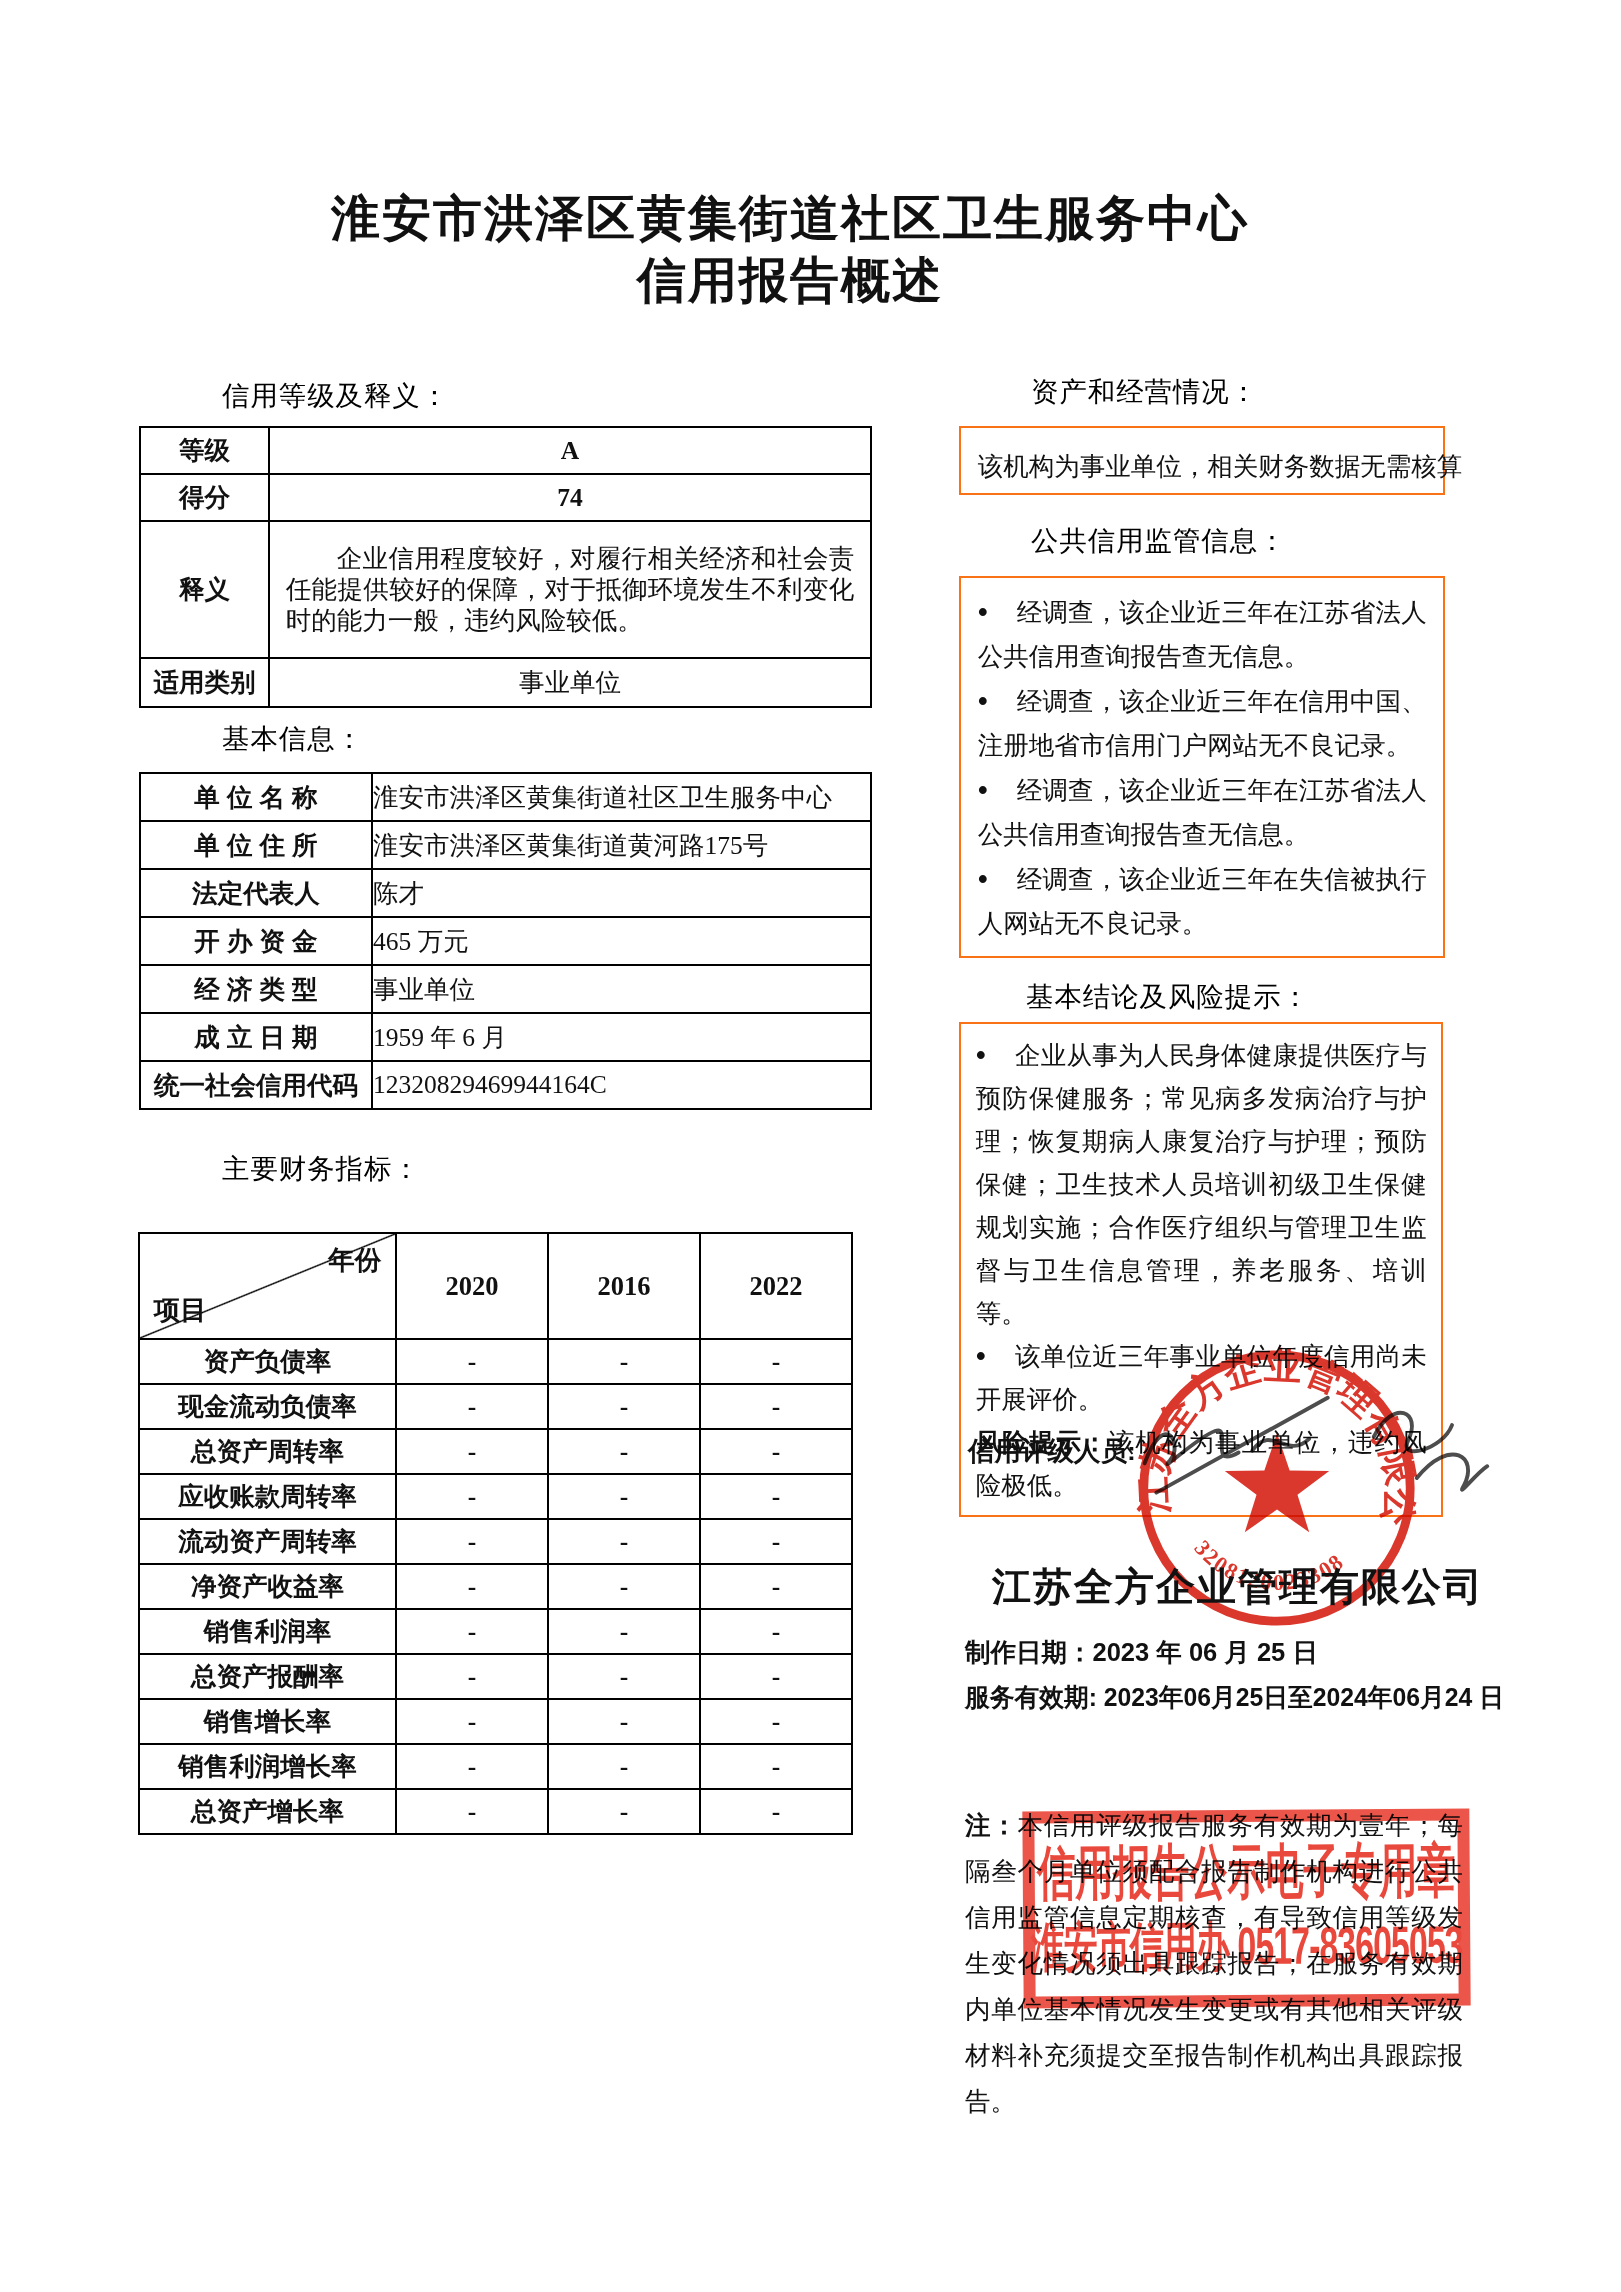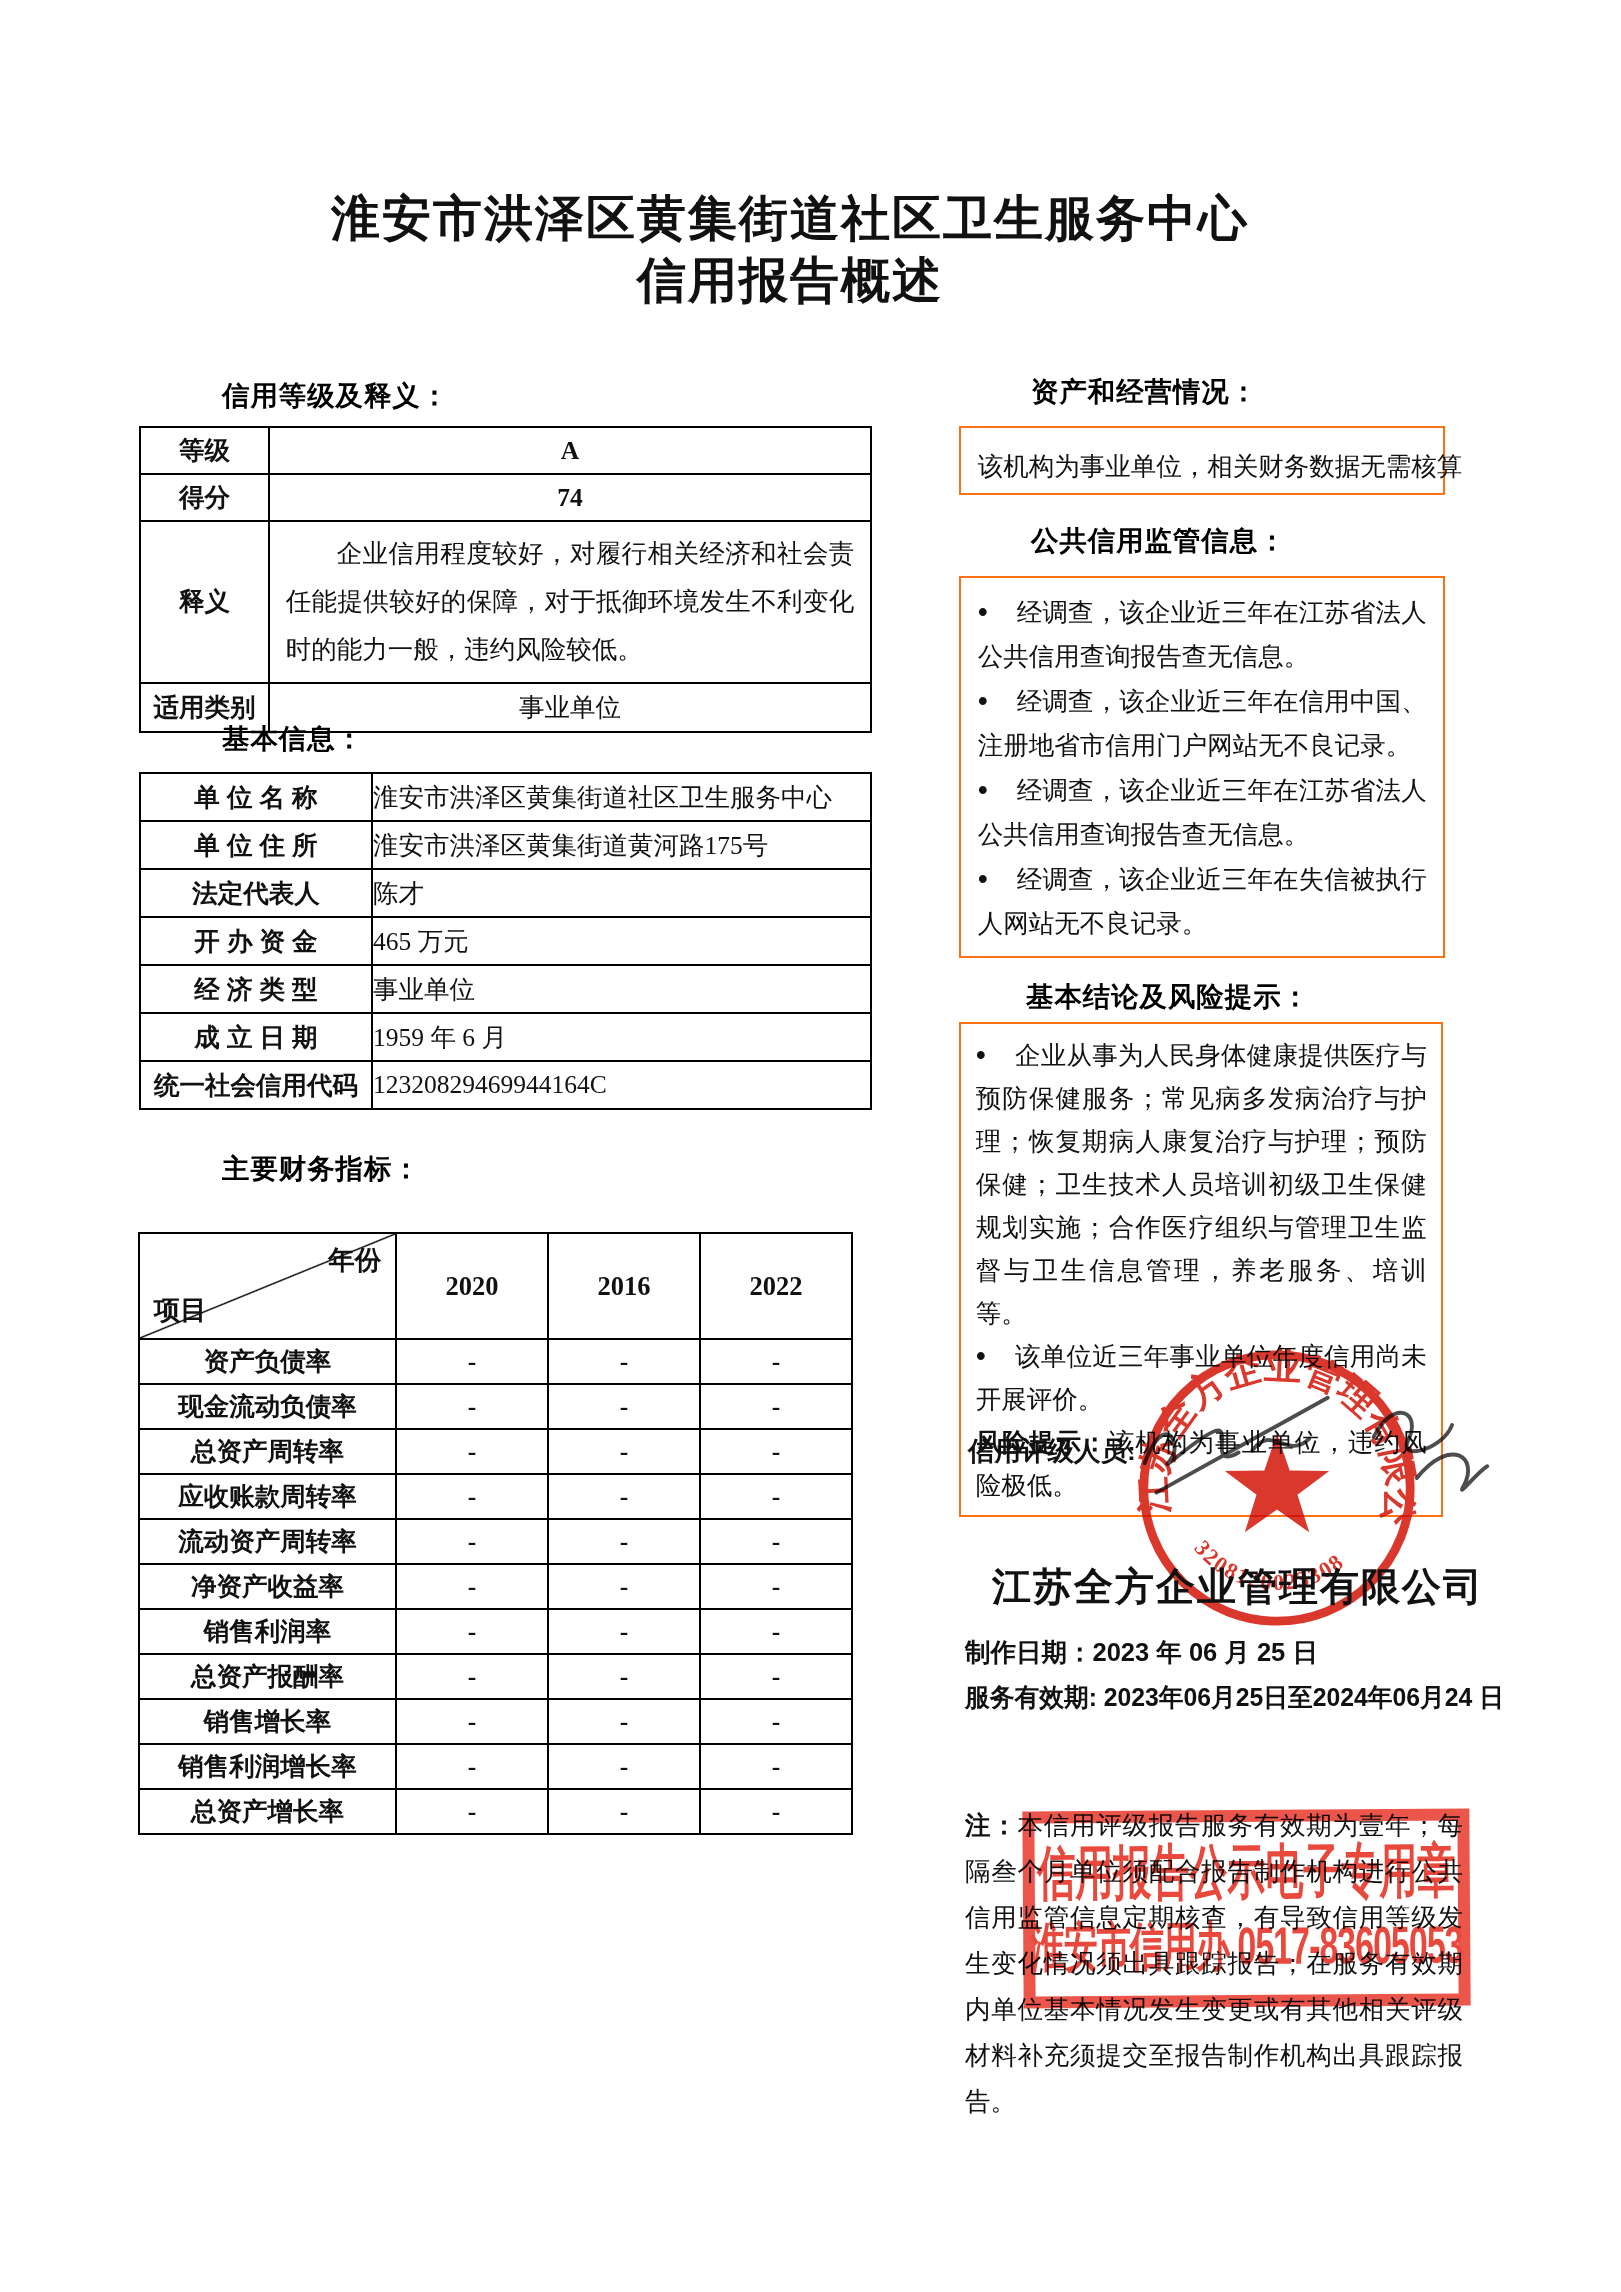--- a/index.html
+++ b/index.html
@@ -3,30 +3,30 @@
 <meta charset="utf-8">
 <style>
   html,body{margin:0;padding:0;background:#ffffff;}
   .page{position:relative;width:1580px;height:2293px;background:#fff;overflow:hidden;
         font-family:"Liberation Serif","DejaVu Serif",serif;color:#111;}
   
   .title-block{position:absolute;top:188px;left:0;width:100%;text-align:center;
     font-weight:bold;font-size:49px;line-height:62px;letter-spacing:2px;}
   
   .sec-h{position:absolute;font-family:"Liberation Sans","DejaVu Sans",sans-serif;
-    font-weight:bold;font-size:27.4px;color:#000;letter-spacing:1px;white-space:nowrap;}
+    font-weight:normal;font-size:27.4px;color:#000;letter-spacing:1px;white-space:nowrap;}
   
   table.doc{border-collapse:collapse;table-layout:fixed;background:#fff;}
   table.doc th,table.doc td{border:2px solid #000;padding:0;vertical-align:middle;}
   table.doc{border:2.9px solid #000;}
   .t-rating{position:absolute;left:139px;top:426px;width:733px;}
   .t-rating th{width:127px;font-family:"Liberation Sans","DejaVu Sans",sans-serif;
     font-size:25.5px;font-weight:bold;text-align:center;}
   .t-rating td{font-size:25.5px;text-align:center;}
-  .t-rating td.para{ text-align:justify;padding:7.8px 15.7px;line-height:48px;text-indent:2em;border-radius:15px;}
+  .t-rating td.para{ text-align:justify;padding:7.8px 15.7px;line-height:31px;text-indent:2em;border-radius:15px;}
   .t-rating .bold-val{font-weight:bold;}
   .r48{height:47px;} .r140{height:137px;} .r50{height:49px;}
   .t-basic{position:absolute;left:139px;top:772px;width:733px;}
   .t-basic th{width:230px;font-family:"Liberation Sans","DejaVu Sans",sans-serif;
     font-size:25.5px;font-weight:bold;text-align:center;height:46px;}
   .t-basic td{font-size:25.5px;text-align:left;padding-left:15.7px;}
   .t-fin{position:absolute;left:138px;top:1232px;width:713px;}
   .t-fin col.c0{width:257px;} .t-fin col.cy{width:152px;}
   .t-fin .hrow{height:106px;}
   .t-fin .drow{height:45px;}

